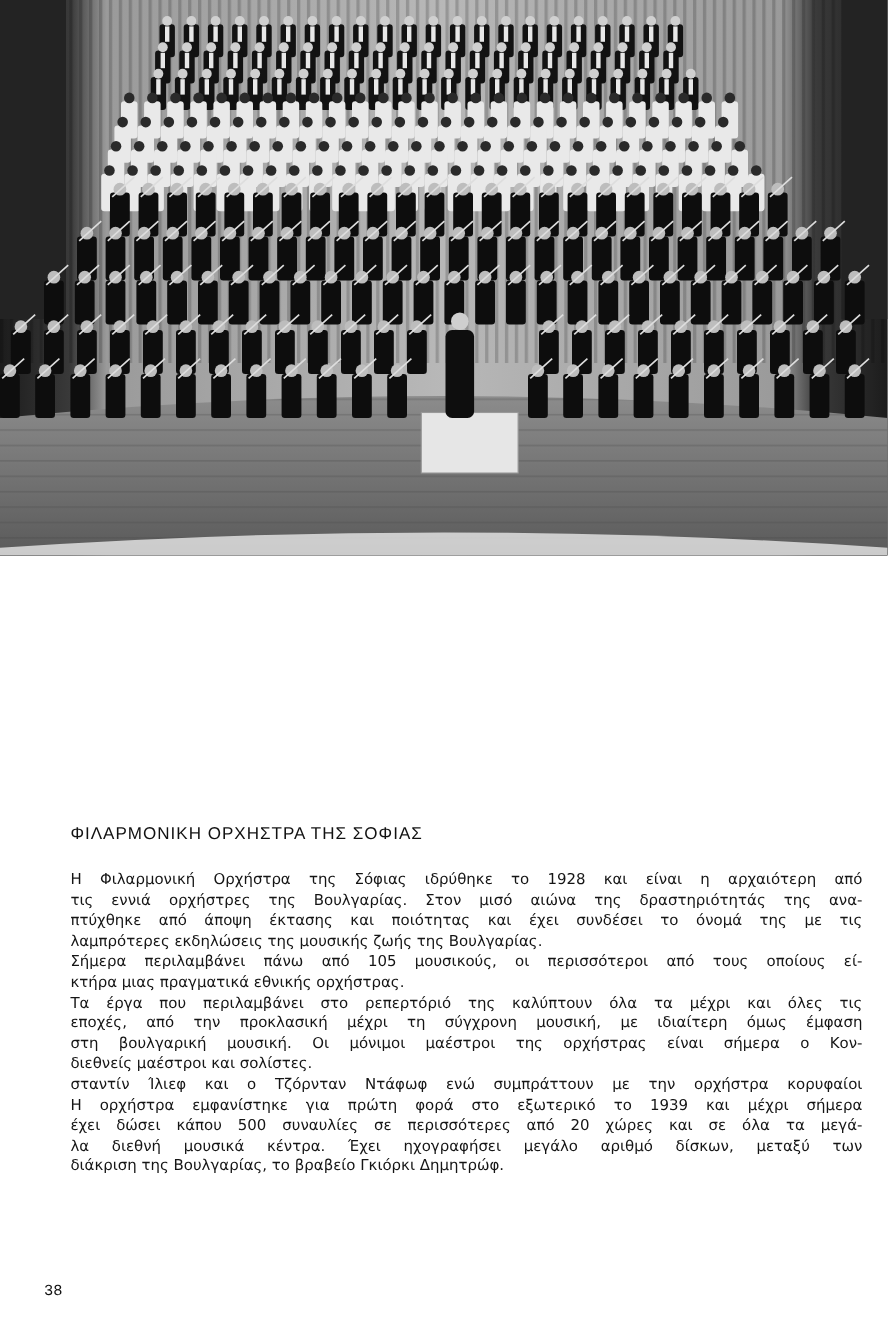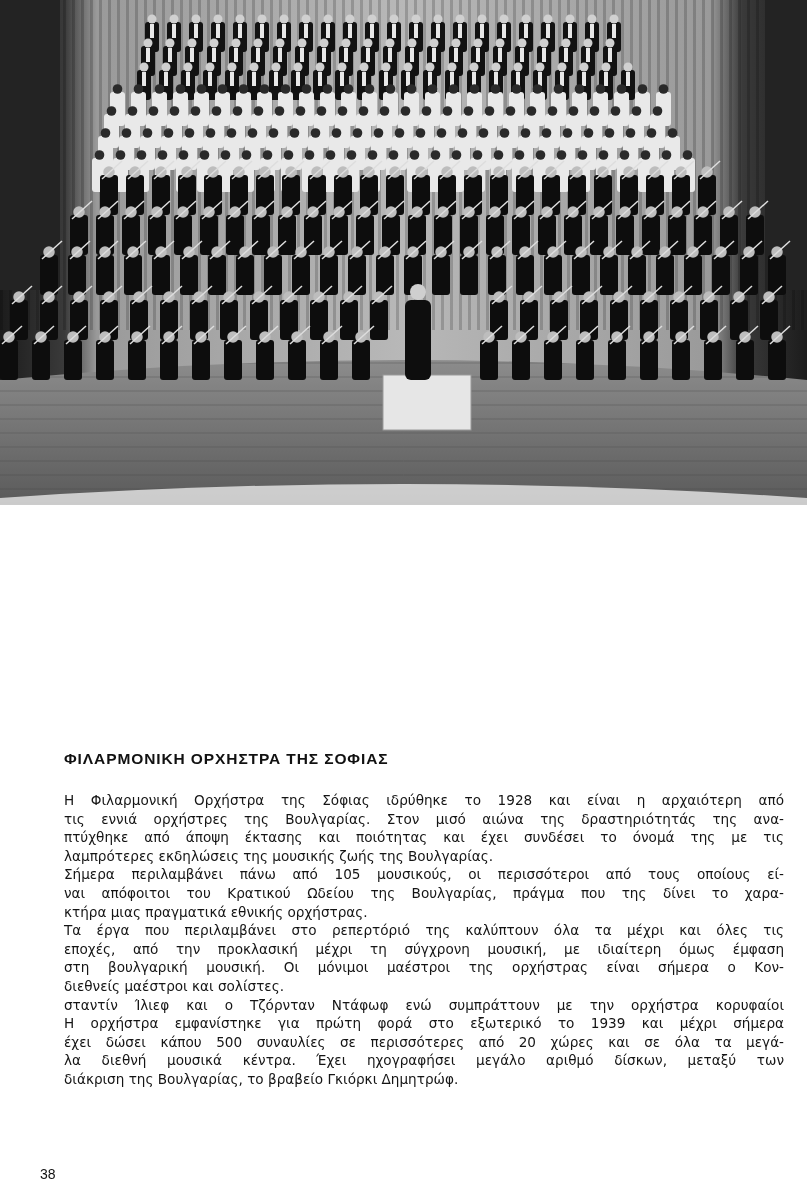--- a/index.html
+++ b/index.html
@@ -6,30 +6,30 @@
   body { width: 807px; height: 1200px; position: relative; overflow: hidden;
          font-family: "DejaVu Sans", sans-serif; color: #111; }
 
   
   .photo { position: absolute; left: 0; top: 0; width: 807px; height: 505px; overflow: hidden;
            background: #2a2a2a; }
   .photo svg { display: block; width: 807px; height: 505px; }
 
   
   .title { position: absolute; left: 64px; top: 750px; margin: 0;
-           font-family: "Liberation Sans", sans-serif; font-weight: bold;
+           font-family: "Liberation Sans", sans-serif; font-weight: normal;
            font-size: 15.5px; letter-spacing: 0.9px; color: #111; }
 
   
   .body-text { position: absolute; left: 64px; top: 791px; width: 720px; }
   .line { display: block; white-space: nowrap; font-family: "DejaVu Sans", sans-serif;
           font-size: 13.6px; line-height: 18.6px; color: #151515; }
   .line.j { text-align: justify; text-align-last: justify; }
 
-  .page-number { position: absolute; left: 40px; top: 1166px; font-family: Liberation Sans, sans-serif;
+  .page-number { position: absolute; left: 40px; top: 1166px; font-family: Liberation Mono, monospace;
                  font-size: 14px; color: #111; }
 </style>
 </head>
 <body>
 
 <div class="photo" role="img" aria-label="Black-and-white photograph of the Sofia Philharmonic Orchestra and choir on stage with the conductor on a podium">
   <svg viewBox="0 0 807 505" xmlns="http://www.w3.org/2000/svg">
     <defs>
       <linearGradient id="curtain" x1="0" x2="1" y1="0" y2="0">
         <stop offset="0" stop-color="#1c1c1c"></stop>
@@ -875,21 +875,20 @@
 
 <div class="body-text">
   <div>
     <span class="line j">Η Φιλαρμονική Ορχήστρα της Σόφιας ιδρύθηκε το 1928 και είναι η αρχαιότερη από</span>
     <span class="line j">τις εννιά ορχήστρες της Βουλγαρίας. Στον μισό αιώνα της δραστηριότητάς της ανα-</span>
     <span class="line j">πτύχθηκε από άποψη έκτασης και ποιότητας και έχει συνδέσει το όνομά της με τις</span>
     <span class="line">λαμπρότερες εκδηλώσεις της μουσικής ζωής της Βουλγαρίας.</span>
   </div>
   <div>
     <span class="line j">Σήμερα περιλαμβάνει πάνω από 105 μουσικούς, οι περισσότεροι από τους οποίους εί-</span>
-    <span class="line j">ναι απόφοιτοι του Κρατικού Ωδείου της Βουλγαρίας, πράγμα που της δίνει το χαρα-</span>
     <span class="line">κτήρα μιας πραγματικά εθνικής ορχήστρας.</span>
   </div>
   <div>
     <span class="line j">Τα έργα που περιλαμβάνει στο ρεπερτόριό της καλύπτουν όλα τα μέχρι και όλες τις</span>
     <span class="line j">εποχές, από την προκλασική μέχρι τη σύγχρονη μουσική, με ιδιαίτερη όμως έμφαση</span>
     <span class="line j">στη βουλγαρική μουσική. Οι μόνιμοι μαέστροι της ορχήστρας είναι σήμερα ο Κον-</span>
     <span class="line">διεθνείς μαέστροι και σολίστες.</span>
     <span class="line j">σταντίν Ίλιεφ και ο Τζόρνταν Ντάφωφ ενώ συμπράττουν με την ορχήστρα κορυφαίοι</span>
   </div>
   <div>

